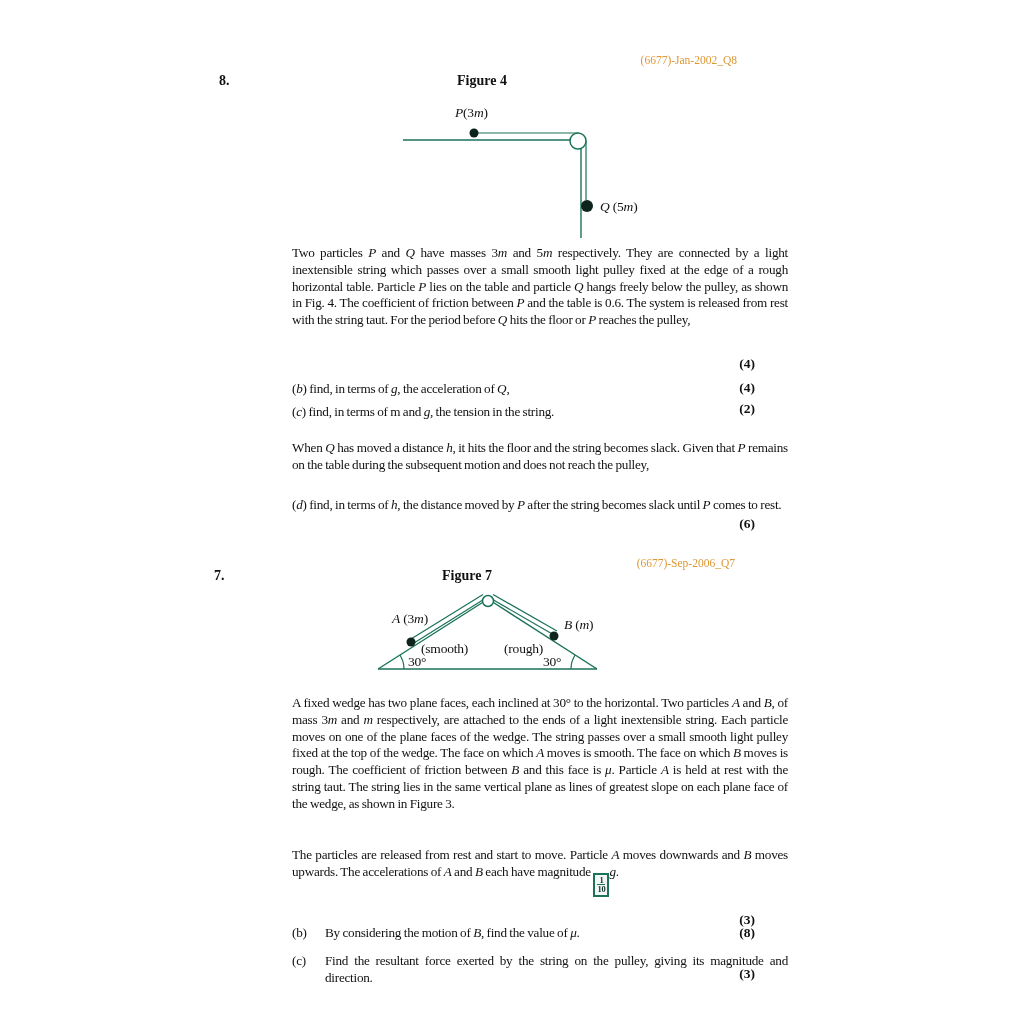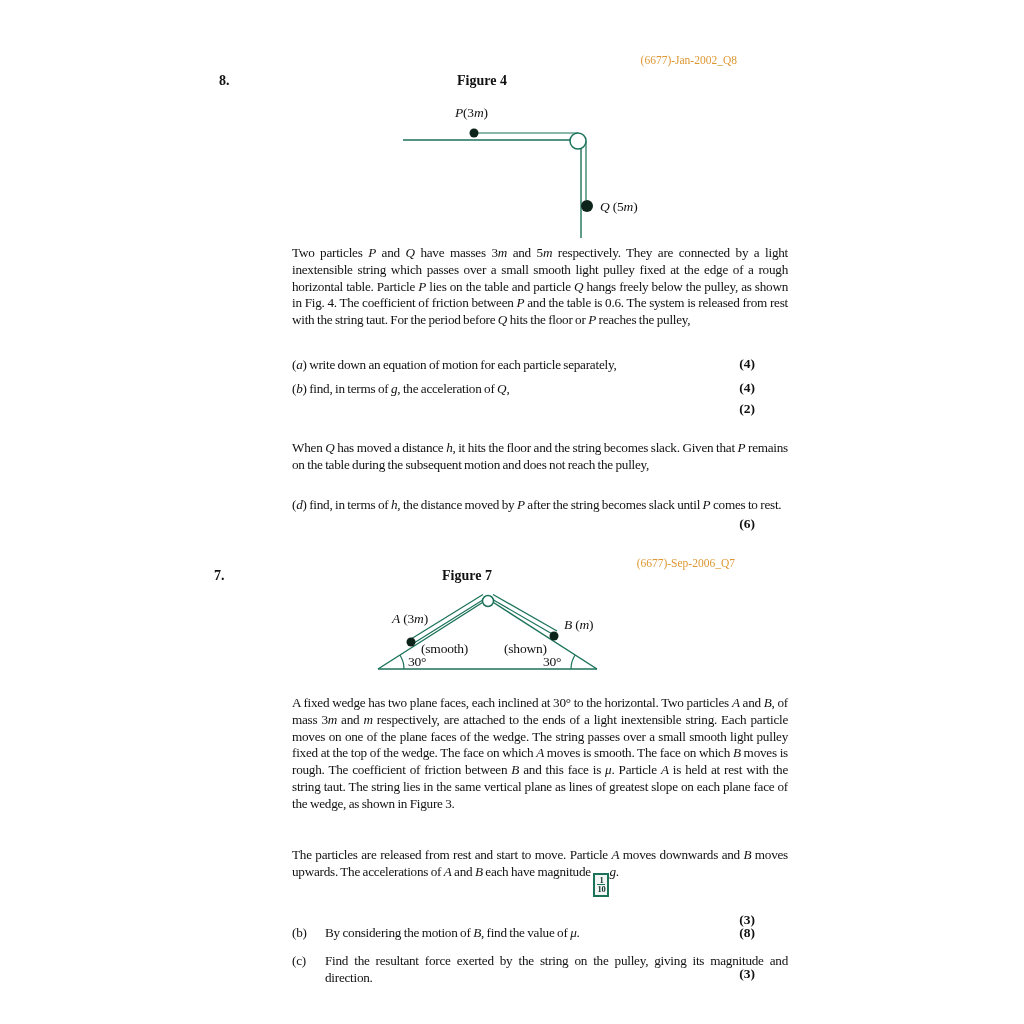--- a/index.html
+++ b/index.html
@@ -44,26 +44,26 @@
     <line class="ln thin" x1="191" y1="41" x2="191" y2="100"></line>
     <circle class="pulley" cx="183" cy="41" r="8"></circle>
     <circle class="dot" cx="79" cy="33" r="4.5"></circle>
     <circle class="dot" cx="192" cy="106" r="6"></circle>
   </svg>
   <div class="lbl" style="left:455px;top:105px"><i>P</i>(3<i>m</i>)</div>
   <div class="lbl" style="left:600px;top:199px"><i>Q</i> (5<i>m</i>)</div>
 
   <div class="para" style="top:245px">Two particles <i>P</i> and <i>Q</i> have masses 3<i>m</i> and 5<i>m</i> respectively. They are connected by a light inextensible string which passes over a small smooth light pulley fixed at the edge of a rough horizontal table. Particle <i>P</i> lies on the table and particle <i>Q</i> hangs freely below the pulley, as shown in Fig. 4. The coefficient of friction between <i>P</i> and the table is 0.6. The system is released from rest with the string taut. For the period before <i>Q</i> hits the floor or <i>P</i> reaches the pulley,</div>
 
-  <div class="para" style="top:357px">(<i>a</i>) write down an equation of motion for each particle separately,</div>
   <div class="mark" style="top:356px">(4)</div>
 
   <div class="para" style="top:381px">(<i>b</i>) find, in terms of <i>g</i>, the acceleration of <i>Q</i>,</div>
   <div class="mark" style="top:380px">(4)</div>
 
+  <div class="para" style="top:404px">(<i>c</i>) find, in terms of m and <i>g</i>, the tension in the string.</div>
   <div class="mark" style="top:401px">(2)</div>
 
   <div class="para" style="top:440px">When <i>Q</i> has moved a distance <i>h</i>, it hits the floor and the string becomes slack. Given that <i>P</i> remains on the table during the subsequent motion and does not reach the pulley,</div>
 
   <div class="para" style="top:497px">(<i>d</i>) find, in terms of <i>h</i>, the distance moved by <i>P</i> after the string becomes slack until <i>P</i> comes to rest.</div>
   <div class="mark" style="top:516px">(6)</div>
 
   <div class="ref" style="top:557px;right:289px">(6677)-Sep-2006_Q7</div>
   <div class="qnum" style="left:214px;top:568px">7.</div>
   <div class="figcap" style="left:442px;top:568px">Figure 7</div>
@@ -78,21 +78,21 @@
     <line class="ln thin" x1="120" y1="10" x2="184" y2="47"></line>
     <path class="ln thin" d="M 34 81 A 26 26 0 0 0 29.9 67"></path>
     <path class="ln thin" d="M 201 81 A 26 26 0 0 1 205.1 67"></path>
     <circle class="pulley" cx="118" cy="13" r="5.5"></circle>
     <circle class="dot" cx="41" cy="54" r="4.5"></circle>
     <circle class="dot" cx="184" cy="48" r="4.5"></circle>
   </svg>
   <div class="lbl" style="left:392px;top:611px"><i>A</i> (3<i>m</i>)</div>
   <div class="lbl" style="left:564px;top:617px"><i>B</i> (<i>m</i>)</div>
   <div class="lbl" style="left:421px;top:641px">(smooth)</div>
-  <div class="lbl" style="left:504px;top:641px">(shown)</div>
+  <div class="lbl" style="left:504px;top:641px">(rough)</div>
   <div class="lbl" style="left:408px;top:654px">30°</div>
   <div class="lbl" style="left:543px;top:654px">30°</div>
 
   <div class="para" style="top:695px">A fixed wedge has two plane faces, each inclined at 30° to the horizontal.  Two particles <i>A</i> and <i>B</i>, of mass 3<i>m</i> and <i>m</i> respectively, are attached to the ends of a light inextensible string.  Each particle moves on one of the plane faces of the wedge.  The string passes over a small smooth light pulley fixed at the top of the wedge.  The face on which <i>A</i> moves is smooth.  The face on which <i>B</i> moves is rough.  The coefficient of friction between <i>B</i> and this face is <i>μ</i>.  Particle <i>A</i> is held at rest with the string taut.  The string lies in the same vertical plane as lines of greatest slope on each plane face of the wedge, as shown in Figure 3.</div>
   <div class="para" style="top:847px">The particles are released from rest and start to move.  Particle <i>A</i> moves downwards and <i>B</i> moves upwards.  The accelerations of <i>A</i> and <i>B</i> each have magnitude <span class="frac">
         <span>1</span>
         <span>10</span>
       </span><i>g</i>.</div>
 
   <div class="mark" style="top:912px">(3)</div>

